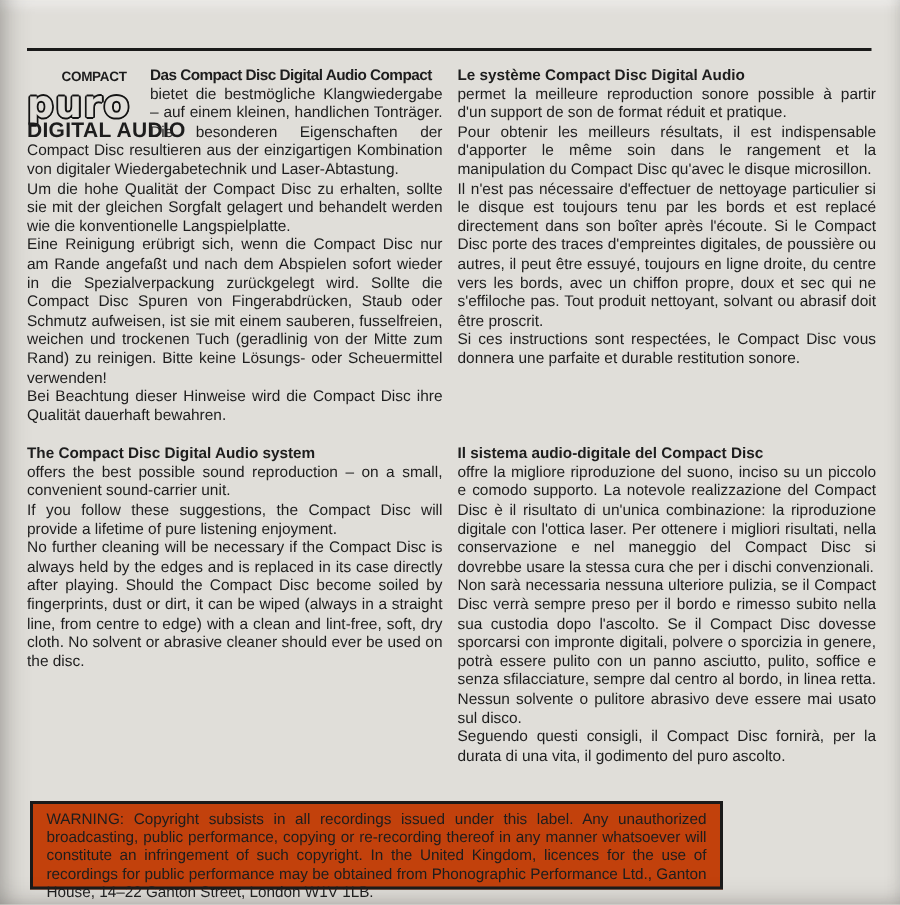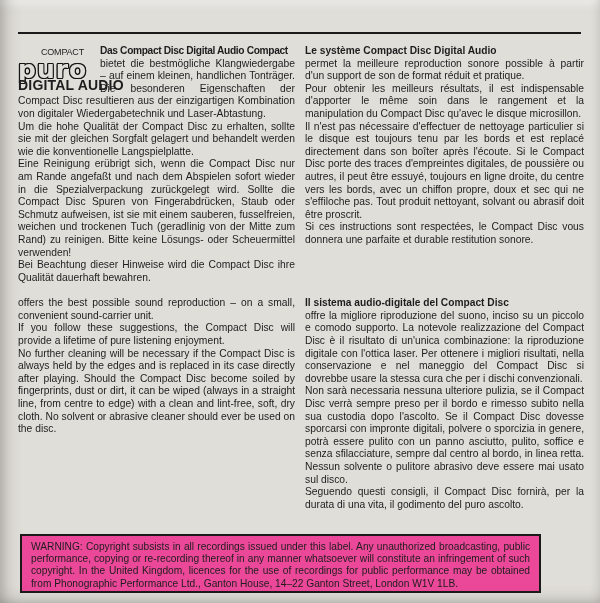--- a/index.html
+++ b/index.html
@@ -26,39 +26,39 @@
     display:grid; grid-template-columns:277px 279px;
     column-gap:10px; row-gap:13px;
     font-size:10.3px; line-height:12.6px; text-align:justify;
   }
   .section p { margin:0; }
   .heading { display:block; font-weight:bold; font-size:10.2px; }
   .heading.tight { white-space:nowrap; letter-spacing:-0.35px; }
 
   .cd-logo { float:left; width:76px; height:47px; margin:1px 6px 1px 0; text-align:left; }
   .cd-compact {
-    font-weight:normal; font-size:9px; line-height:9px;
+    font-weight:bold; font-size:9px; line-height:9px;
     padding-left:23px; letter-spacing:-0.2px; white-space:nowrap;
   }
   .cd-disc {
     font-family:"DejaVu Sans", sans-serif; font-weight:bold;
     font-size:25px; line-height:21px; letter-spacing:1px;
     color:#e0ded9; margin-top:-1px;
     text-shadow:
       1.2px 0 #141414, -1.2px 0 #141414, 0 1.2px #141414, 0 -1.2px #141414,
       .9px .9px #141414, -.9px -.9px #141414, .9px -.9px #141414, -.9px .9px #141414;
   }
   .cd-digital {
     font-weight:bold; font-size:14px; line-height:9px;
     letter-spacing:.2px; white-space:nowrap; margin-top:1px;
   }
 
   .warning-box {
-    position:absolute; left:20px; top:534px; width:521px; height:59px;
-    box-sizing:border-box; border:2px solid #1a1a1a; background:#ec4899;
+    position:absolute; left:20px; top:534px; width:462px; height:59px;
+    box-sizing:border-box; border:2px solid #1a1a1a; background:#c2410c;
     padding:5px 9px; font-size:10.2px; line-height:12.2px; text-align:justify;
     z-index:2;
   }
 </style>
 </head>
 <body>
 
 <div class="scan-shade"></div>
 <div class="top-rule"></div>
 
@@ -81,20 +81,21 @@
 
   <div class="section">
     <b class="heading">Le système Compact Disc Digital Audio</b>
     <p>permet la meilleure reproduction sonore possible à partir d'un support de son de format réduit et pratique.</p>
     <p>Pour obtenir les meilleurs résultats, il est indispensable d'apporter le même soin dans le rangement et la manipulation du Compact Disc qu'avec le disque microsillon.</p>
     <p>Il n'est pas nécessaire d'effectuer de nettoyage particulier si le disque est toujours tenu par les bords et est replacé directement dans son boîter après l'écoute. Si le Compact Disc porte des traces d'empreintes digitales, de poussière ou autres, il peut être essuyé, toujours en ligne droite, du centre vers les bords, avec un chiffon propre, doux et sec qui ne s'effiloche pas. Tout produit nettoyant, solvant ou abrasif doit être proscrit.</p>
     <p>Si ces instructions sont respectées, le Compact Disc vous donnera une parfaite et durable restitution sonore.</p>
   </div>
 
   <div class="section">
+    <b class="heading">The Compact Disc Digital Audio system</b>
     <p>offers the best possible sound reproduction – on a small, convenient sound-carrier unit.</p>
     <p>If you follow these suggestions, the Compact Disc will provide a lifetime of pure listening enjoyment.</p>
     <p>No further cleaning will be necessary if the Compact Disc is always held by the edges and is replaced in its case directly after playing. Should the Compact Disc become soiled by fingerprints, dust or dirt, it can be wiped (always in a straight line, from centre to edge) with a clean and lint-free, soft, dry cloth. No solvent or abrasive cleaner should ever be used on the disc.</p>
   </div>
 
   <div class="section">
     <b class="heading">Il sistema audio-digitale del Compact Disc</b>
     <p>offre la migliore riproduzione del suono, inciso su un piccolo e comodo supporto. La notevole realizzazione del Compact Disc è il risultato di un'unica combinazione: la riproduzione digitale con l'ottica laser. Per ottenere i migliori risultati, nella conservazione e nel maneggio del Compact Disc si dovrebbe usare la stessa cura che per i dischi convenzionali.</p>
     <p>Non sarà necessaria nessuna ulteriore pulizia, se il Compact Disc verrà sempre preso per il bordo e rimesso subito nella sua custodia dopo l'ascolto. Se il Compact Disc dovesse sporcarsi con impronte digitali, polvere o sporcizia in genere, potrà essere pulito con un panno asciutto, pulito, soffice e senza sfilacciature, sempre dal centro al bordo, in linea retta. Nessun solvente o pulitore abrasivo deve essere mai usato sul disco.</p>
     <p>Seguendo questi consigli, il Compact Disc fornirà, per la durata di una vita, il godimento del puro ascolto.</p>

